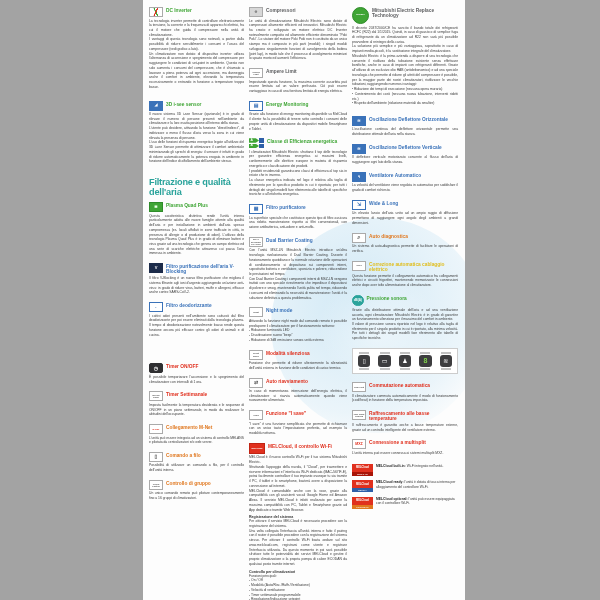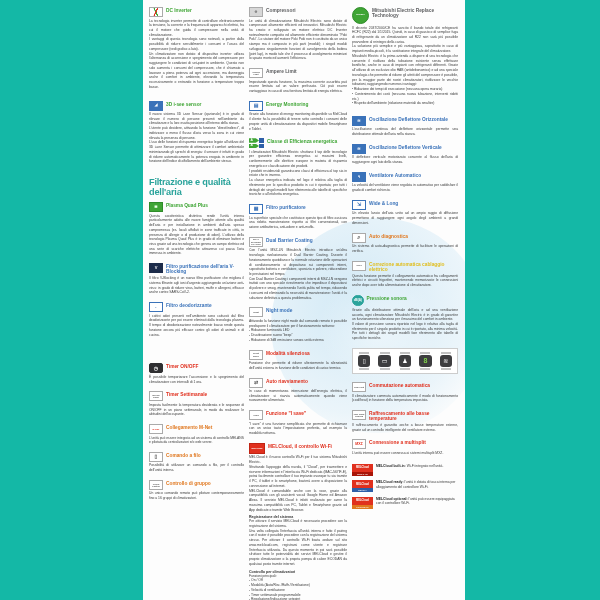--- a/index.html
+++ b/index.html
@@ -1,18 +1,18 @@
 <!DOCTYPE html>
 <html><head>
 <meta charset="utf-8">
 <style>
   *{box-sizing:border-box;margin:0;padding:0}
   html,body{width:600px;height:600px;background:#000;overflow:hidden;
     font-family:"Liberation Sans",sans-serif}
-  .canvas{position:relative;width:600px;height:600px;background:#14b8a6}
+  .canvas{position:relative;width:600px;height:600px;background:#a3a3a3}
   .page{position:absolute;left:143px;top:0;width:322px;height:600px;background:#fdfdfd;
     padding:7px 5px 4px 6px;overflow:hidden}
   .wm{position:absolute;left:128px;top:218px;width:215px;height:215px;border-radius:50%;
     background:radial-gradient(circle at 40% 40%, rgba(150,205,235,.42), rgba(170,215,240,.22) 60%, rgba(180,220,242,.08) 75%, transparent 76%);z-index:0}
   .wm2{position:absolute;left:175px;top:268px;width:120px;height:120px;border-radius:50%;
     background:radial-gradient(circle, rgba(255,255,255,.5), transparent 70%);z-index:0}
   .cols{position:relative;z-index:1;display:grid;grid-template-columns:95px 98px 106px;column-gap:5px}
   .blk{margin-bottom:7px}
   .hdr{display:flex;align-items:flex-start;gap:3px;margin-bottom:1.5px}
   .ttl{font-size:4.8px;font-weight:bold;line-height:1.1;padding-top:1px}

